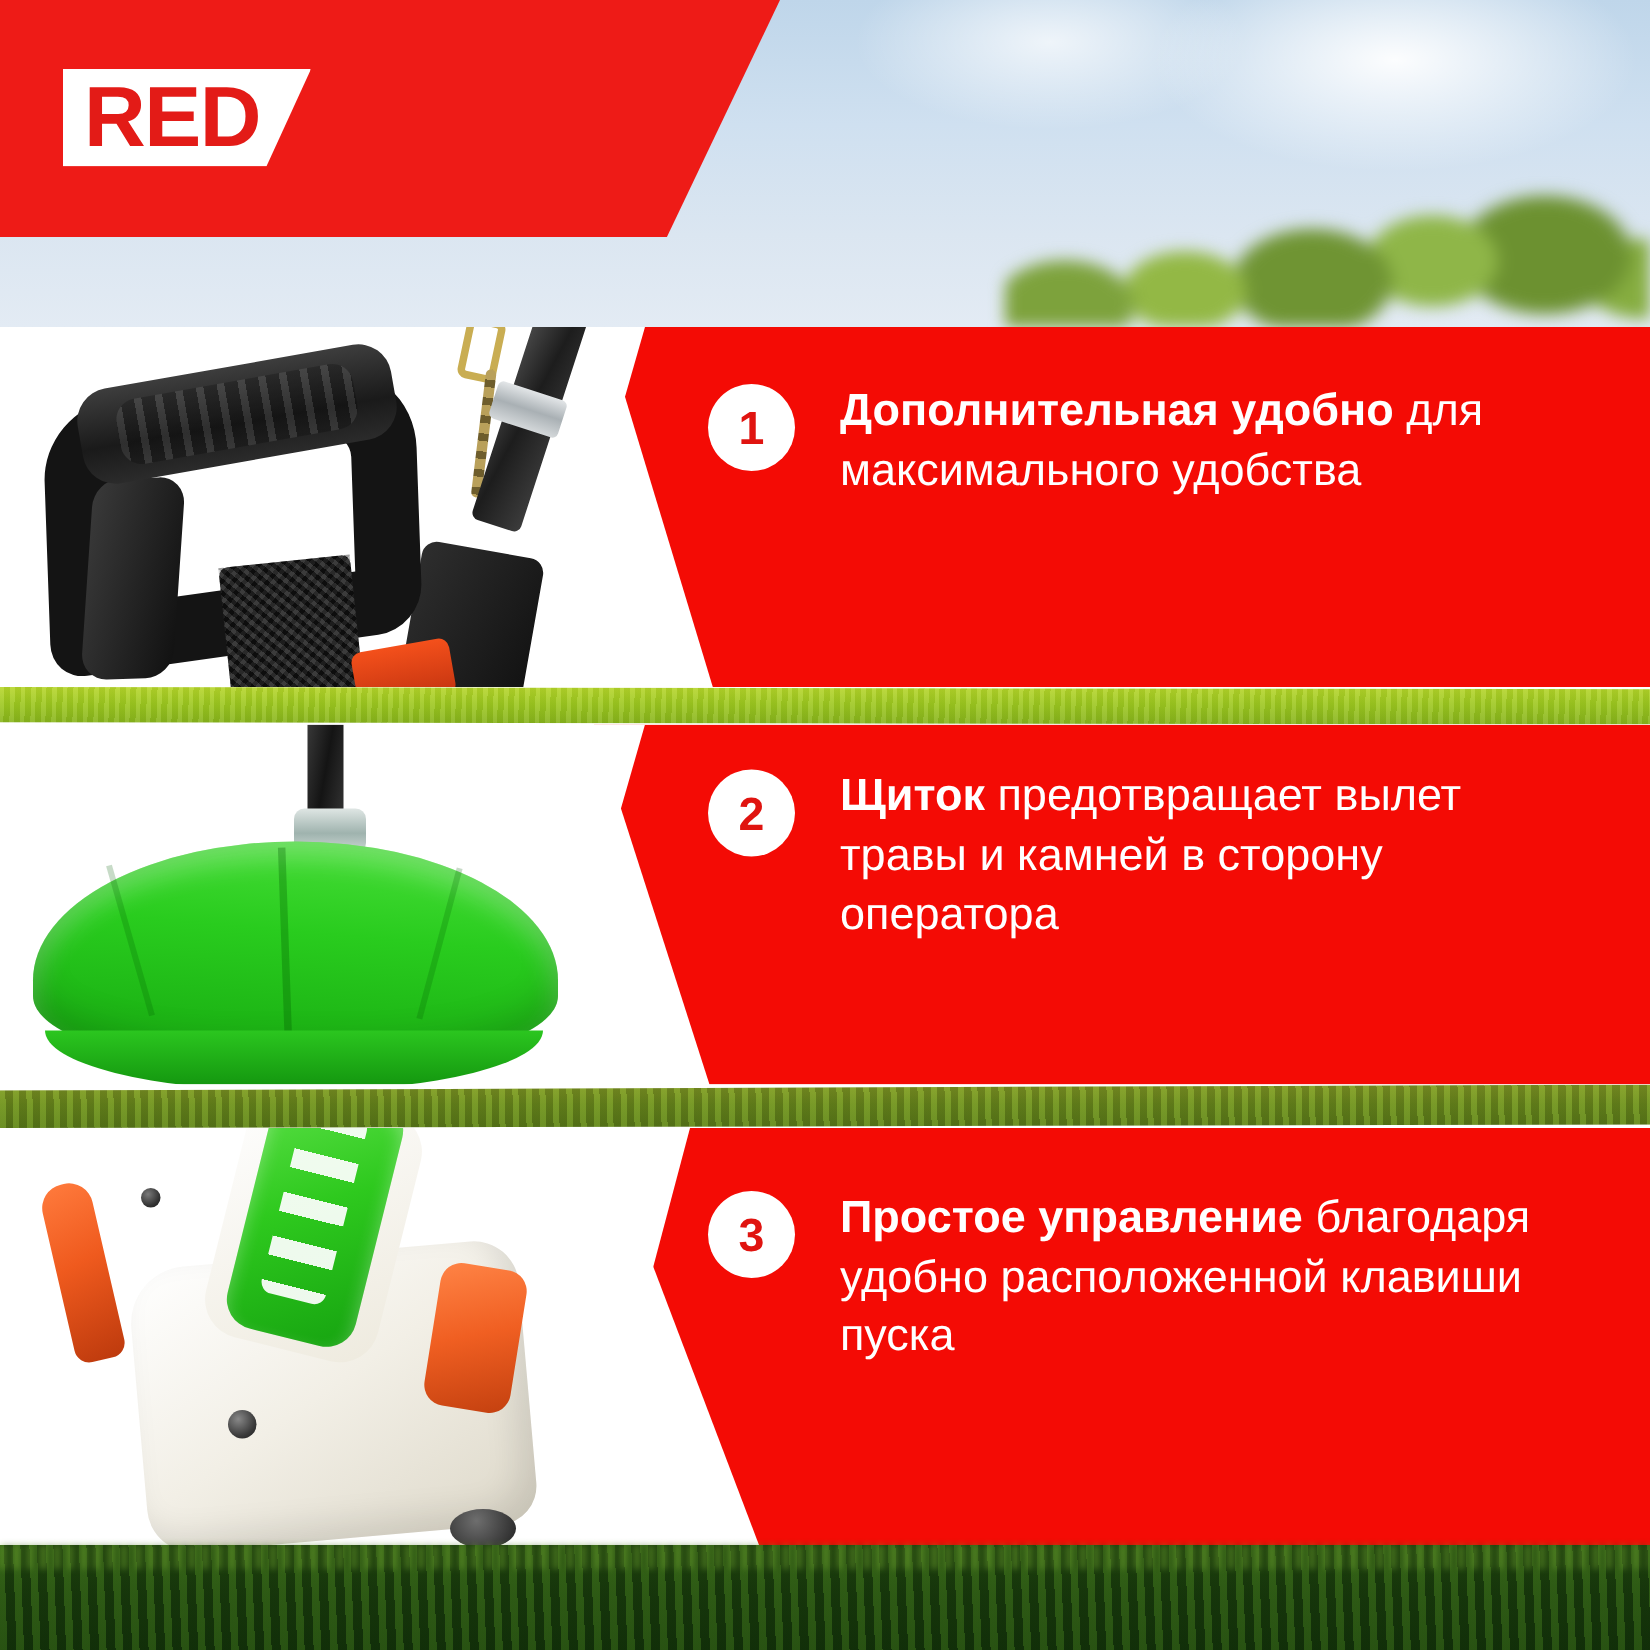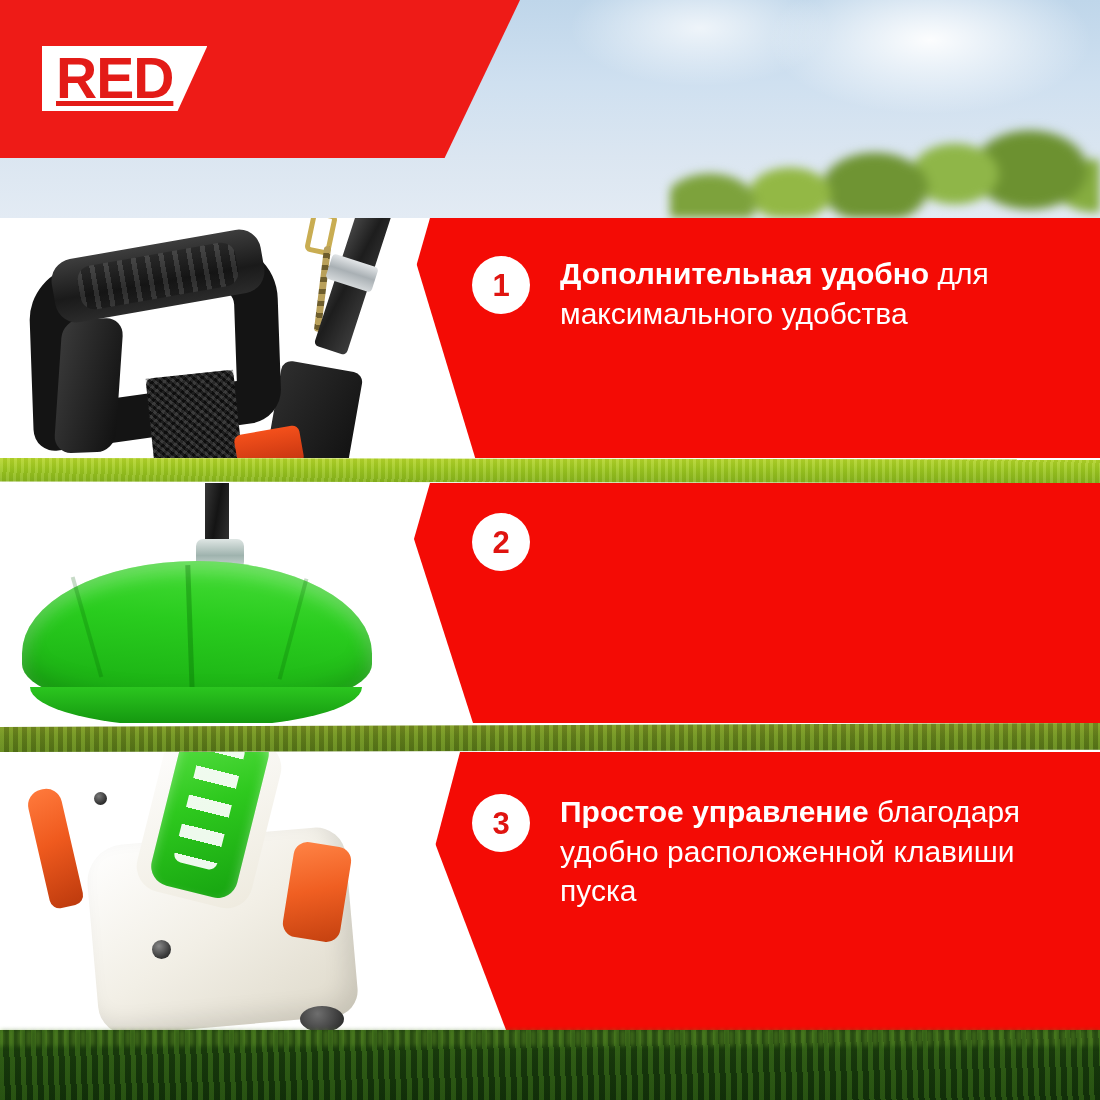--- a/index.html
+++ b/index.html
@@ -57,21 +57,20 @@
     background:#ffffff;
     padding:4px 20px 4px 14px;
     clip-path:polygon(0 0, 100% 0, 82% 100%, 0 100%);
     padding-right:34px;
   }
   .logo-red-badge span {
     display:block;
     color:#e31b17;
     font-size:57px; font-weight:bold; letter-spacing:-1px; line-height:1;
     font-family:"Liberation Sans", sans-serif;
-    text-decoration:underline;
   }
   .logo-verg {
     color:#ffffff;
     font-size:57px; font-weight:bold; letter-spacing:-1px; line-height:1;
     margin-left:-12px; padding-top:4px;
     font-family:"Liberation Sans", sans-serif;
   }
 
   
   .panel { position:absolute; left:0; width:1100px; overflow:hidden; background:#ffffff; }
@@ -359,20 +358,23 @@
       <div class="ph2-shaft"></div>
       <div class="ph2-collar"></div>
       <div class="ph2-guard">
         <div class="ph2-rib"></div>
       </div>
       <div class="ph2-lip"></div>
     </div>
 
     <div class="feature">
       <div class="badge">2</div>
+      <div class="feature-text">
+        <span class="lead">Щиток</span><span class="rest">  предотвращает вылет травы и камней в сторону оператора</span>
+      </div>
     </div>
   </div>
 
   <div class="divider divider-2"></div>
 
   <div class="panel panel-3">
     <div class="red-slab"></div>
 
     <div class="photo">
       <div class="ph3-body"></div>

